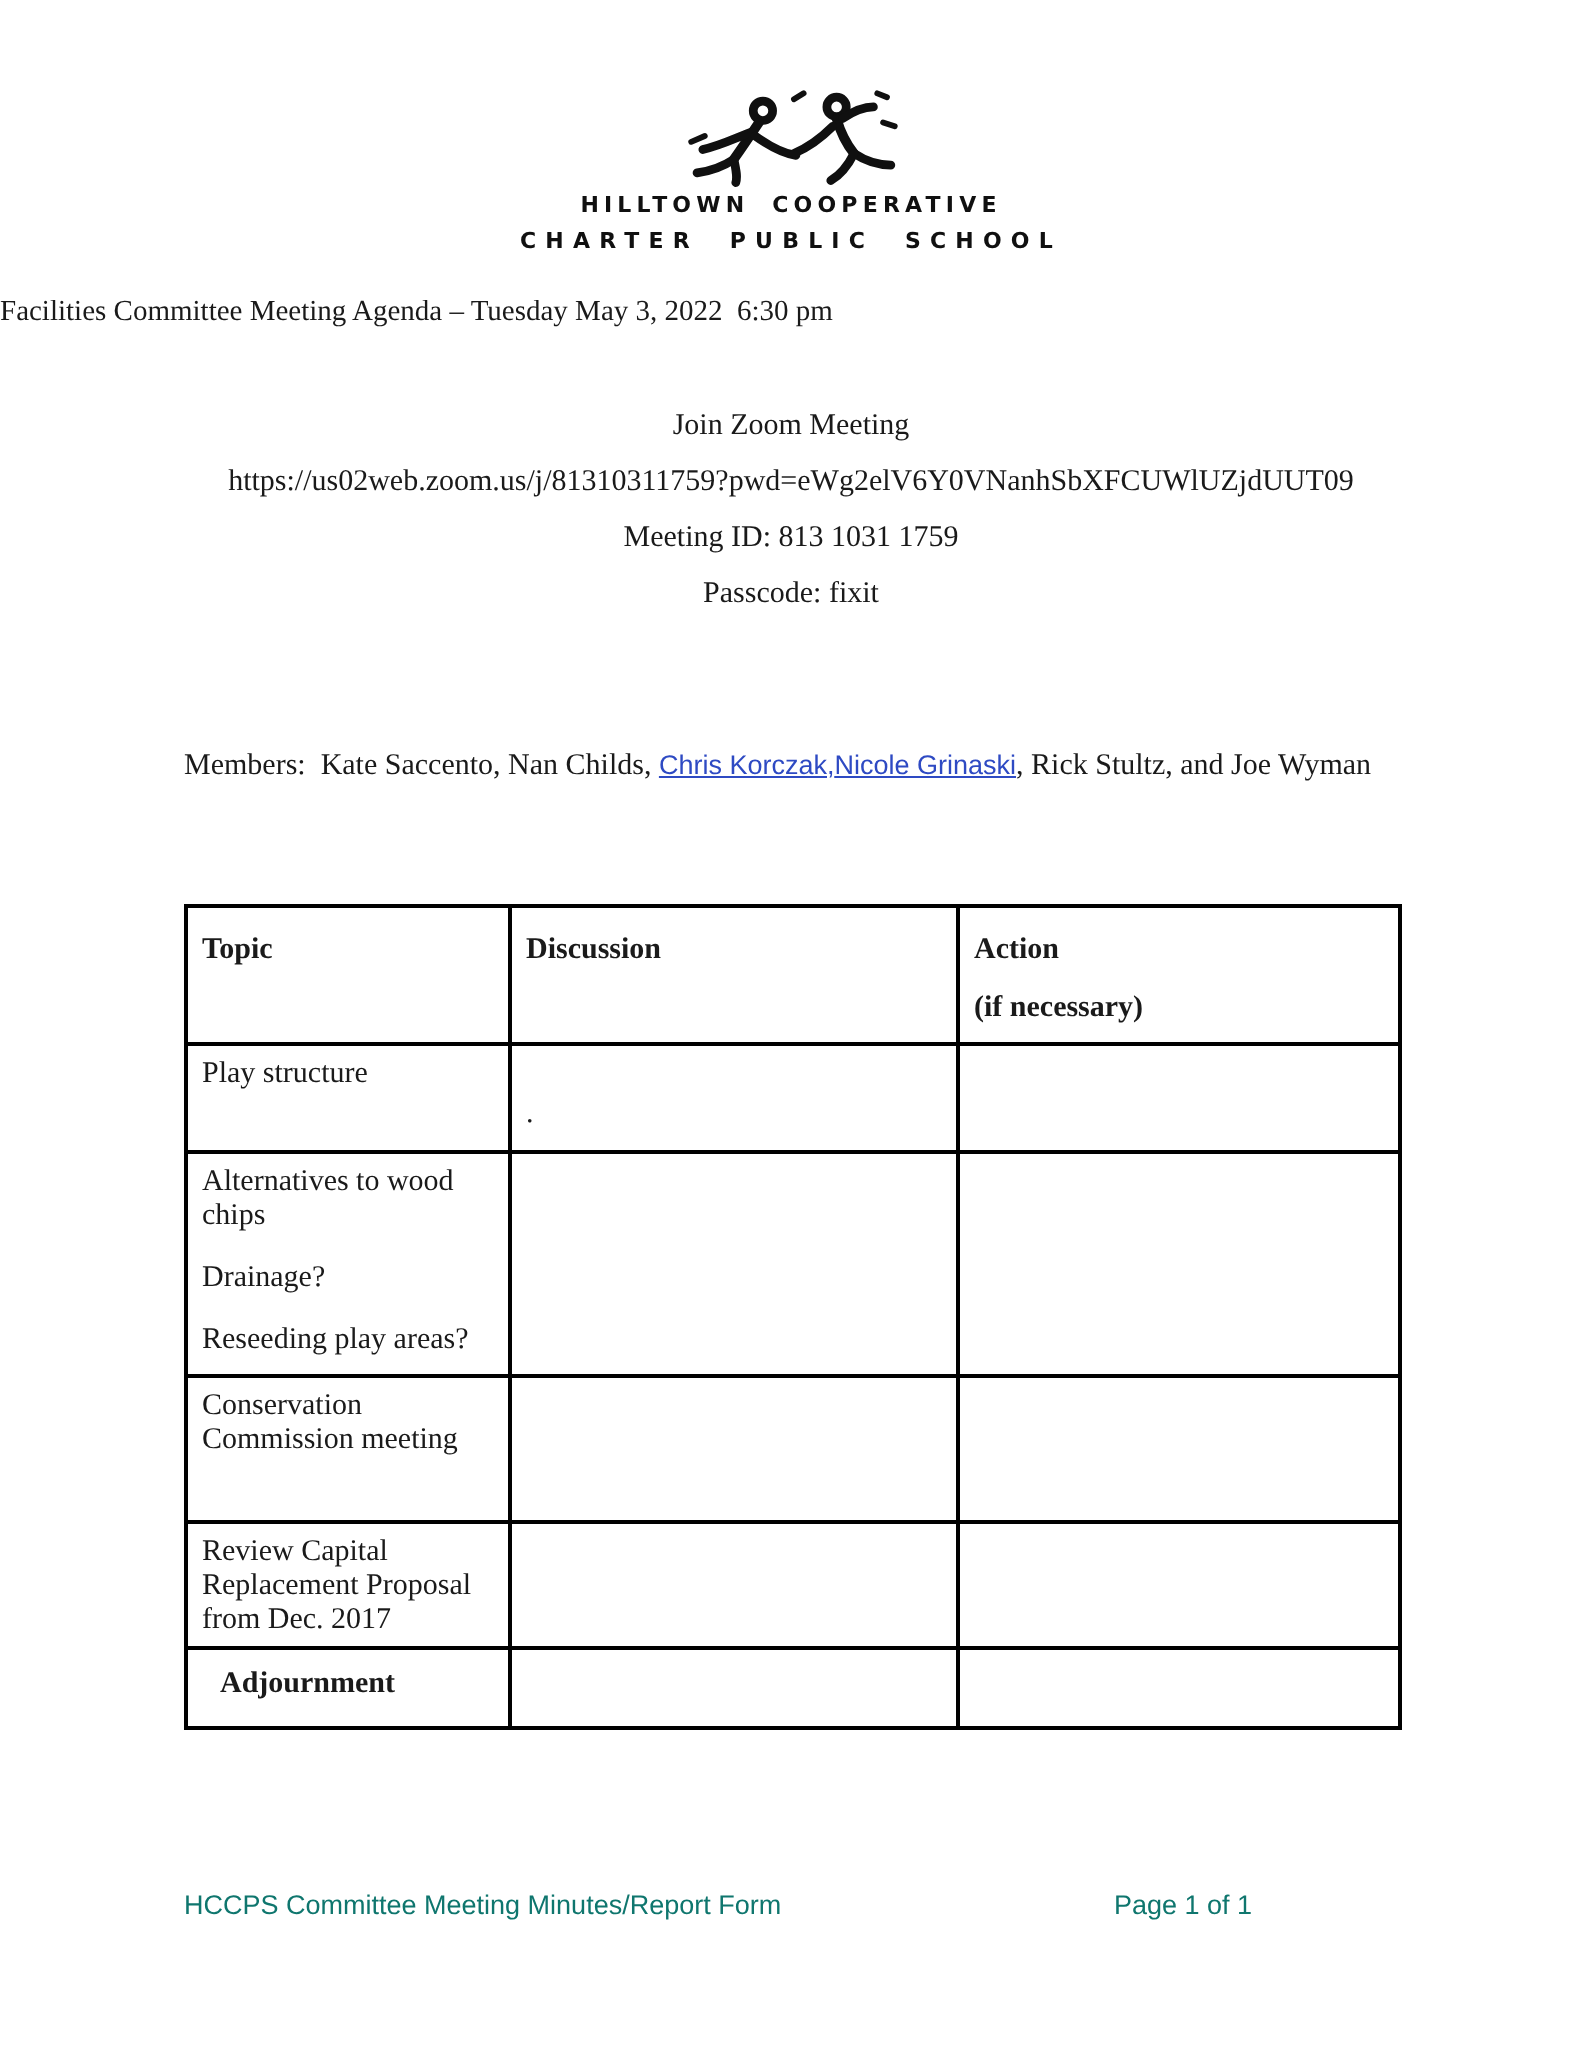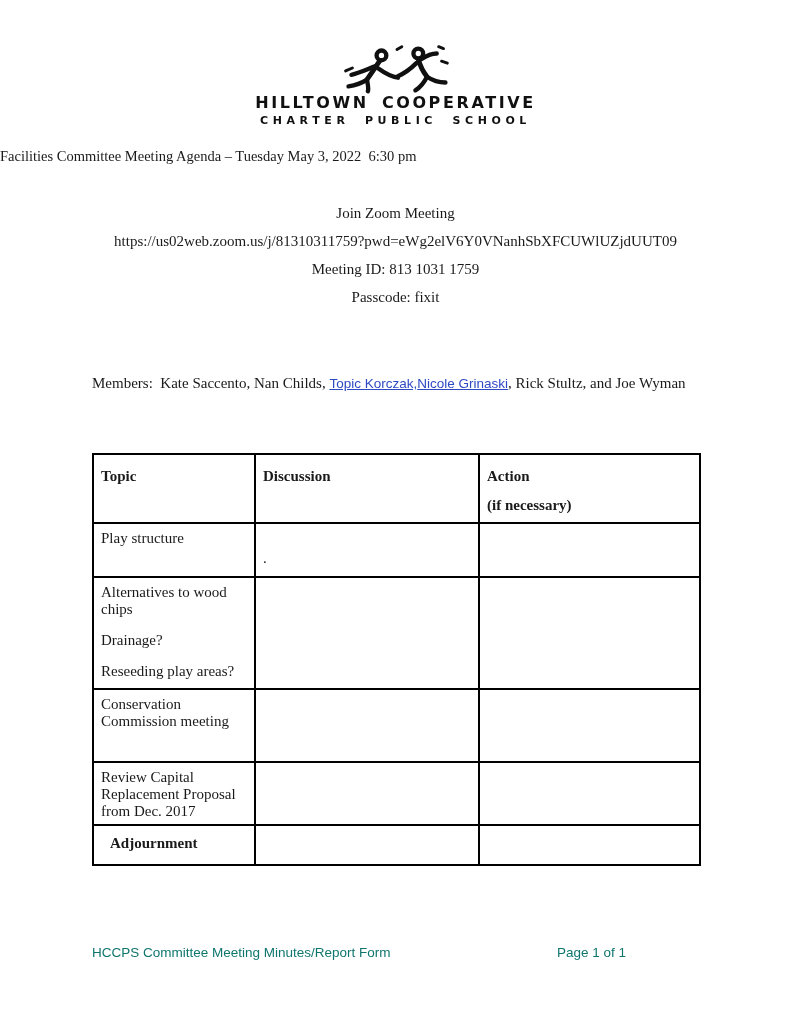--- a/index.html
+++ b/index.html
@@ -16,21 +16,21 @@
   }
   p{margin:0;line-height:16px;}
   .center{text-align:center;}
 
   
   .logo-block{padding-top:42px;text-align:center;}
   .logo-figures{display:block;margin:0 auto;}
   .logo-line1{
     margin-top:2px;
     font-family:"DejaVu Sans", sans-serif;
-    font-weight:bold;font-size:16px;line-height:14px;
+    font-weight:bold;font-size:11px;line-height:14px;
     letter-spacing:2.6px;word-spacing:5px;
     color:#101010;
   }
   .logo-line2{
     margin-top:4px;
     font-family:"DejaVu Sans", sans-serif;
     font-weight:bold;font-size:11px;line-height:14px;
     letter-spacing:4.6px;word-spacing:7px;
     color:#101010;
   }
@@ -120,21 +120,21 @@
     <div class="logo-line2">CHARTER PUBLIC SCHOOL</div>
   </header>
 
   <p class="doc-title">Facilities Committee Meeting Agenda – Tuesday May 3, 2022  6:30 pm</p>
 
   <p class="center zoom-heading">Join Zoom Meeting</p>
   <p class="center zoom-line">https://us02web.zoom.us/j/81310311759?pwd=eWg2elV6Y0VNanhSbXFCUWlUZjdUUT09</p>
   <p class="center zoom-line">Meeting ID: 813 1031 1759</p>
   <p class="center zoom-line">Passcode: fixit</p>
 
-  <p class="members"><span>Members:  Kate Saccento, Nan Childs, </span><a class="member-link">Topic Korczak,</a><a class="member-link">Nicole Grinaski</a><span>, Rick Stultz, and Joe Wyman</span></p>
+  <p class="members"><span>Members:  Kate Saccento, Nan Childs, </span><a class="member-link">Chris Korczak,</a><a class="member-link">Nicole Grinaski</a><span>, Rick Stultz, and Joe Wyman</span></p>
 
   <table class="agenda">
     <colgroup>
         <col class="c1">
         <col class="c2">
         <col class="c3">
       </colgroup>
     <thead>
       <tr class="r-header">
         <th>

